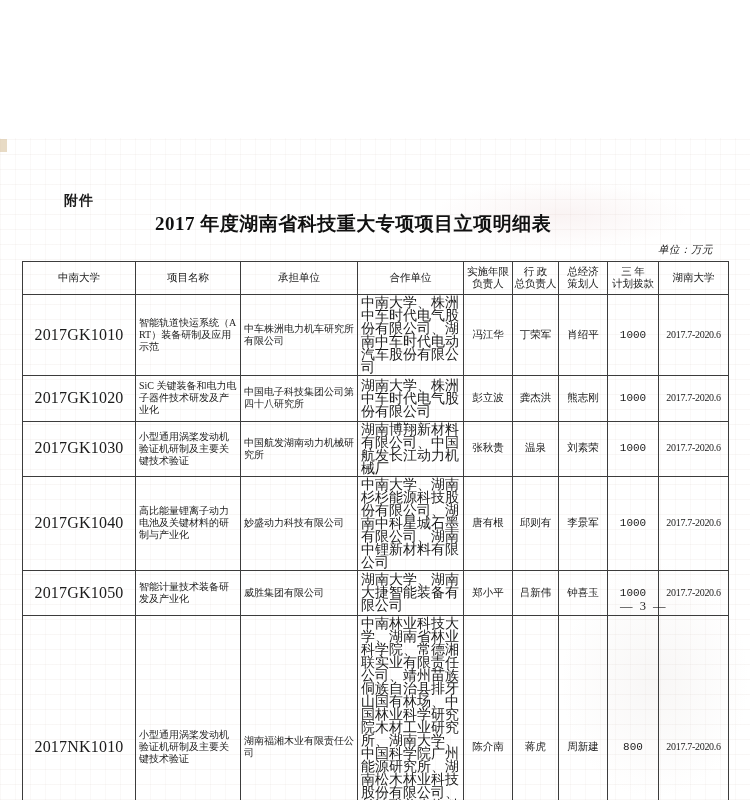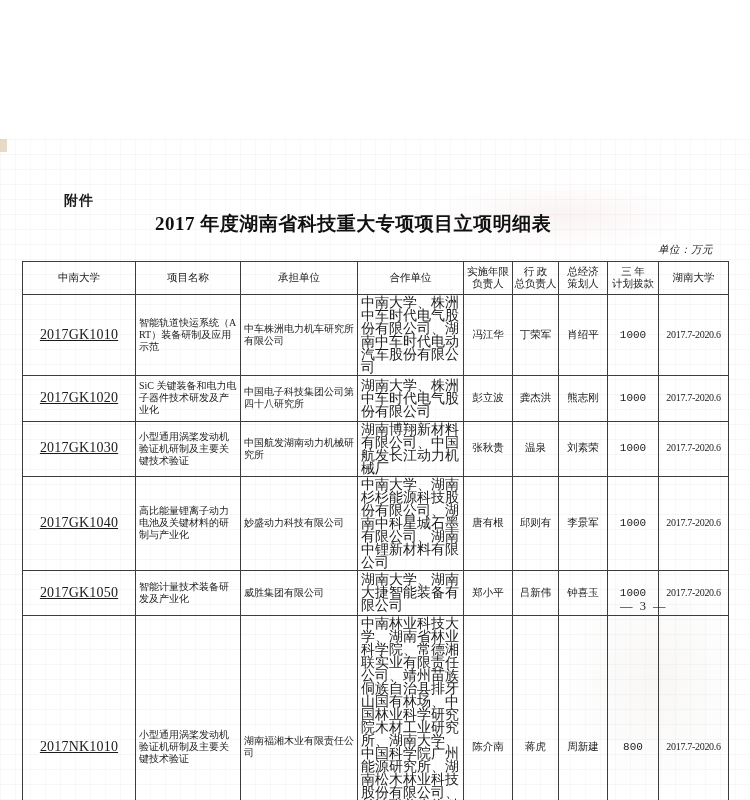--- a/index.html
+++ b/index.html
@@ -37,21 +37,21 @@
     border:1px solid #3c3c3c;
     padding:1px 3px;vertical-align:middle;text-align:center;
     overflow:hidden;word-break:break-all;
   }
   table.main thead th{
     height:30px;font-weight:normal;font-size:10.5px;line-height:12px;
     white-space:pre-line;padding:1px 1px;
   }
   
   table.main td:nth-child(2),table.main td:nth-child(3),table.main td:nth-child(4){text-align:left;}
-  table.main td:nth-child(1){font-size:14px;letter-spacing:0.2px;text-decoration:underline;}
+  table.main td:nth-child(1){font-size:16px;letter-spacing:0.2px;}
   table.main td:nth-child(2),table.main td:nth-child(3){font-size:10px;line-height:12px;}
   table.main td:nth-child(4){font-size:14px;line-height:13px;}
   table.main td:nth-child(8){font-size:11px;font-family:Liberation Mono, monospace;}
   table.main td:nth-child(9){font-size:10px;letter-spacing:-0.3px;padding:16px 1px;}
   tbody tr:nth-child(1){height:39px;}
   tbody tr:nth-child(2){height:28px;}
   tbody tr:nth-child(3){height:32px;}
   tbody tr:nth-child(4){height:42px;}
   tbody tr:nth-child(5){height:30px;margin-top:20px;}
   tbody tr:nth-child(6){height:128px;}

